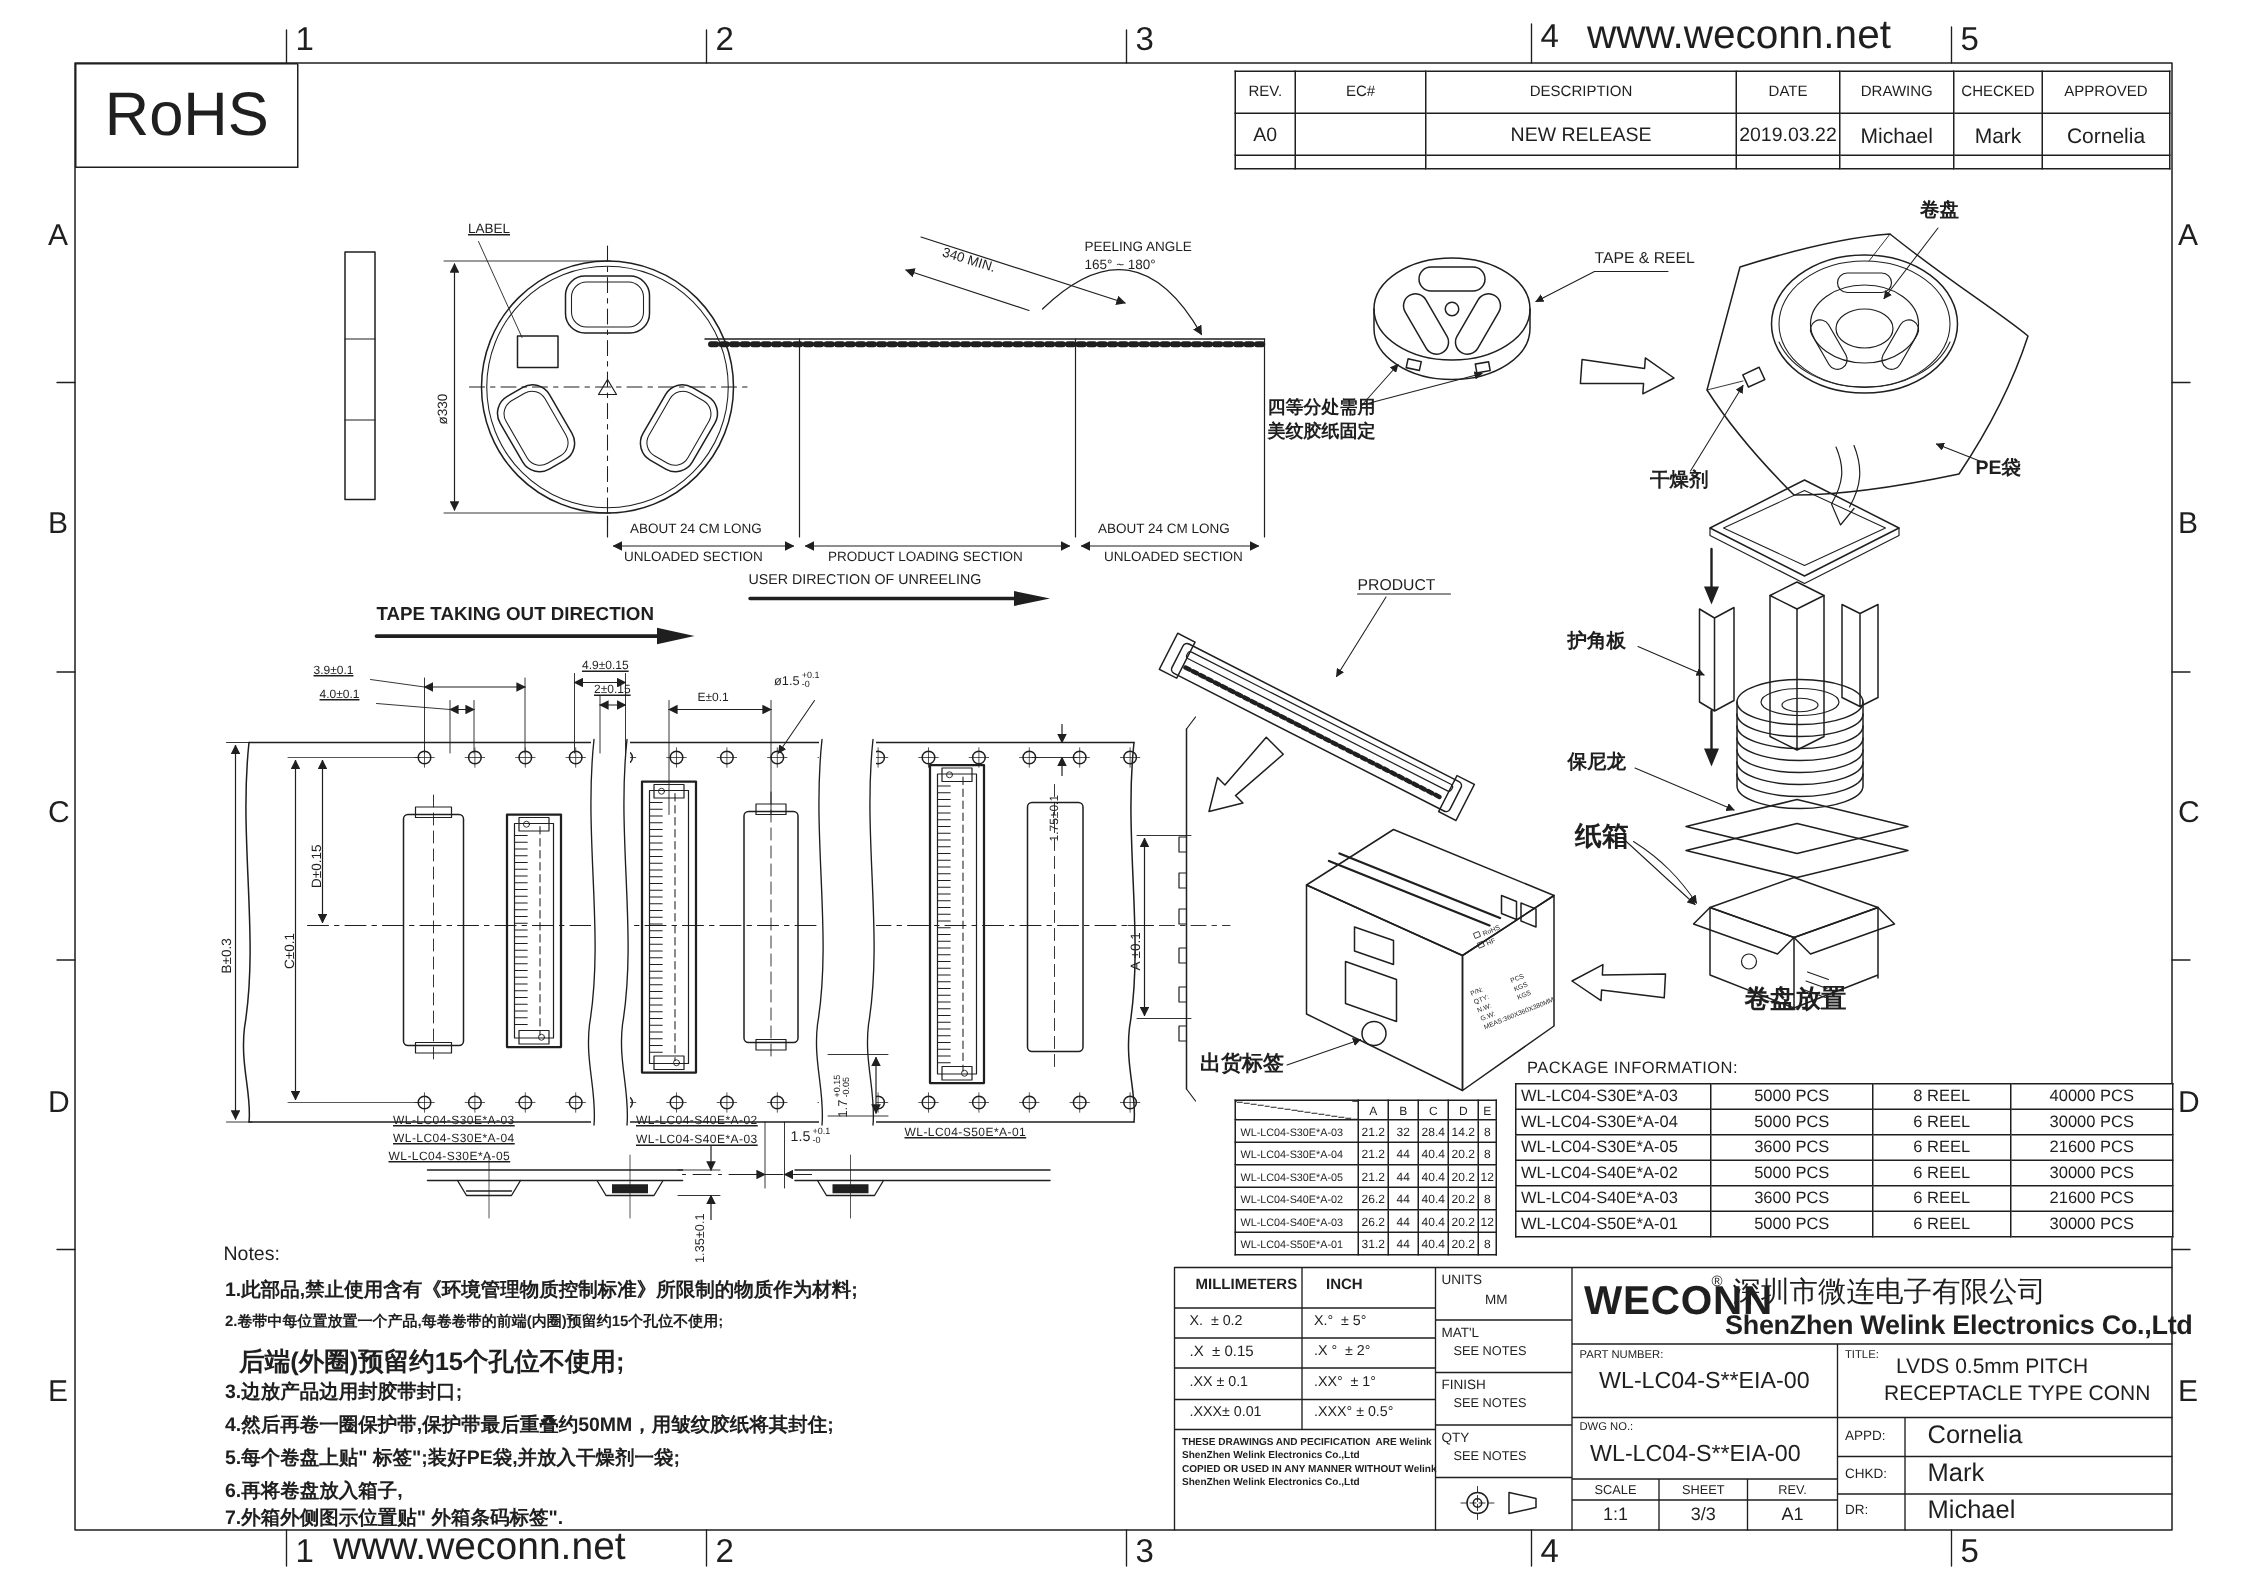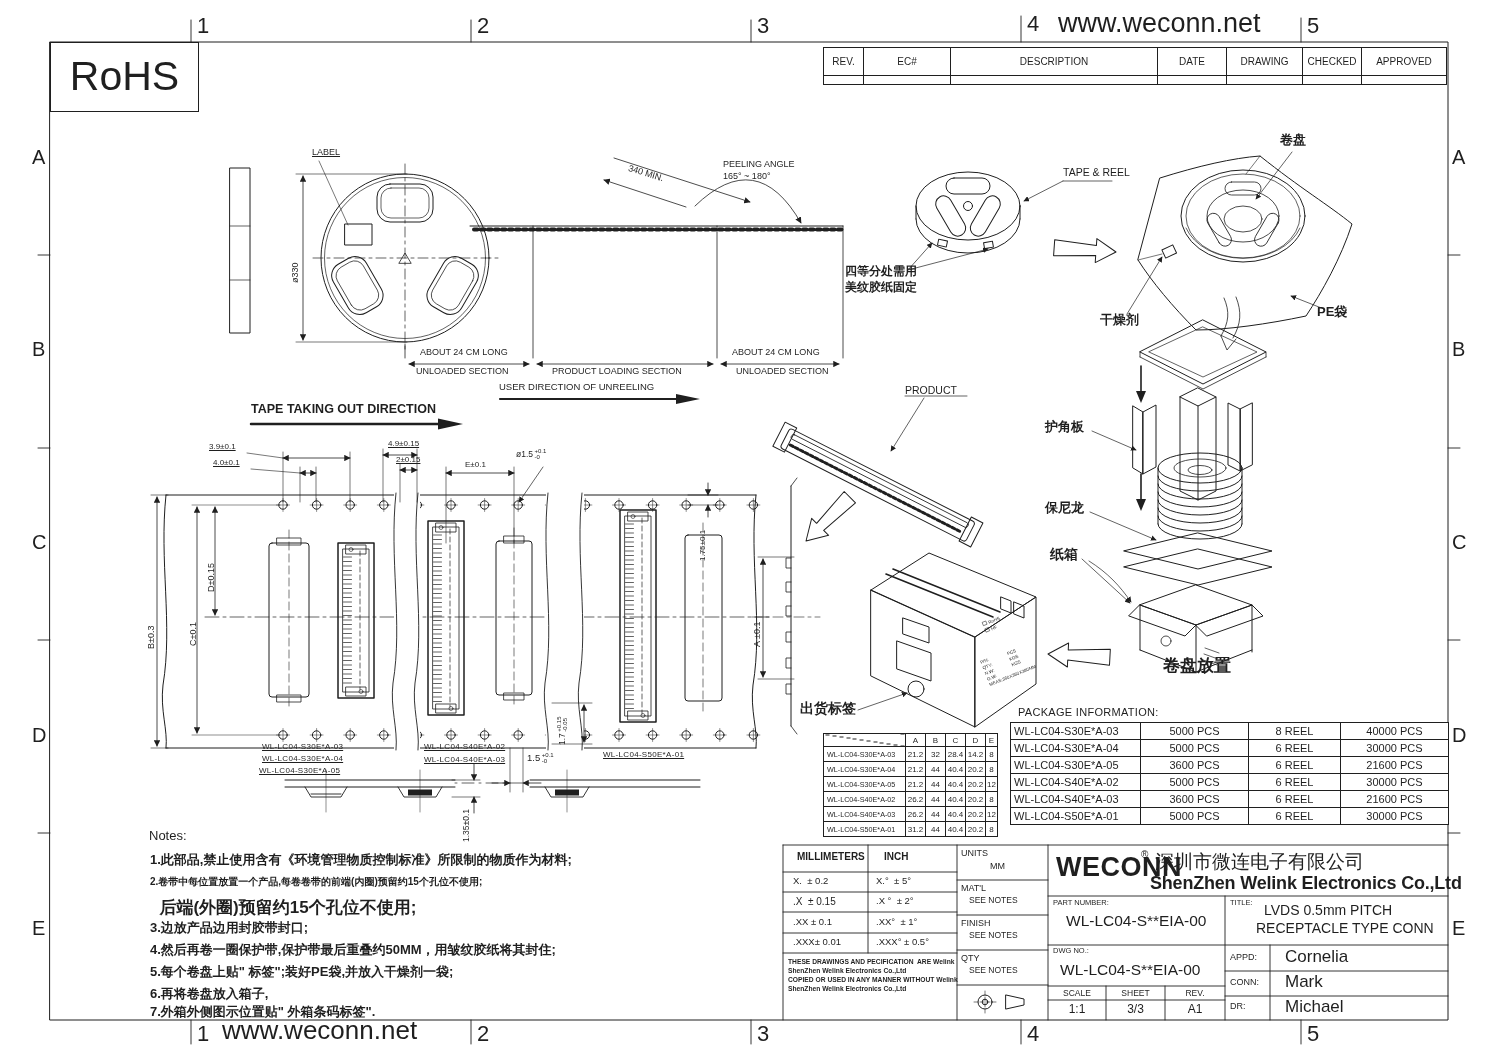--- a/index.html
+++ b/index.html
@@ -529,20 +529,29 @@
 <tbody>
       <tr style="height:28px">
 <td>REV.</td>
         <td>EC#</td>
         <td>DESCRIPTION</td>
         <td>DATE</td>
         <td>DRAWING</td>
         <td>CHECKED</td>
         <td>APPROVED</td>
 </tr>
+<tr style="height:28px;font-size:13px">
+<td>A0</td>
+        <td></td>
+        <td>NEW RELEASE</td>
+        <td>2019.03.22</td>
+        <td style="font-size:14px">Michael</td>
+        <td style="font-size:14px">Mark</td>
+        <td style="font-size:14px">Cornelia</td>
+</tr>
 <tr style="height:9px">
         <td></td>
         <td></td>
         <td></td>
         <td></td>
         <td></td>
         <td></td>
         <td></td>
       </tr>
 </tbody>
@@ -563,21 +572,21 @@
 <div class="lbl" style="left:1063px;top:167px;font-size:10.5px">TAPE &amp; REEL</div>
 <div class="lbl b" style="left:845px;top:265px;font-size:12px">四等分处需用</div>
 <div class="lbl b" style="left:845px;top:281px;font-size:12px">美纹胶纸固定</div>
 <div class="lbl b" style="left:1280px;top:133px;font-size:13px">卷盘</div>
 <div class="lbl b" style="left:1100px;top:313px;font-size:13px">干燥剂</div>
 <div class="lbl b" style="left:1317px;top:305px;font-size:13px">PE袋</div>
 <div class="lbl" style="left:905px;top:385px;font-size:10.5px">PRODUCT</div>
 <div class="lbl b" style="left:800px;top:701px;font-size:14px">出货标签</div>
 <div class="lbl b" style="left:1045px;top:420px;font-size:13px">护角板</div>
 <div class="lbl b" style="left:1045px;top:501px;font-size:13px">保尼龙</div>
-<div class="lbl b" style="left:1050px;top:547px;font-size:14px">纸箱</div>
+<div class="lbl b" style="left:1050px;top:547px;font-size:18px">纸箱</div>
 <div class="lbl b" style="left:1163px;top:656px;font-size:17px">卷盘放置</div>
 
 <div class="lbl b" style="left:251px;top:402px;font-size:12.5px">TAPE TAKING OUT DIRECTION</div>
 <div class="lbl u" style="left:209px;top:443px;font-size:8px">3.9±0.1</div>
 <div class="lbl u" style="left:213px;top:459px;font-size:8px">4.0±0.1</div>
 <div class="lbl u" style="left:388px;top:440px;font-size:8px">4.9±0.15</div>
 <div class="lbl u" style="left:396px;top:456px;font-size:8px">2±0.15</div>
 <div class="lbl" style="left:465px;top:461px;font-size:8px">E±0.1</div>
 <div class="lbl" style="left:516px;top:448px;font-size:8.5px"><span>ø1.5</span><span class="stk"><i>+0.1</i><i>-0</i></span></div>
 <div class="vdim" style="left:699px;top:561px;font-size:8px">1.75±0.1</div>
@@ -756,16 +765,16 @@
 <div class="lbl" style="left:1053px;top:947px;font-size:7.5px">DWG NO.:</div>
 <div class="lbl" style="left:1060px;top:961px;font-size:15.5px">WL-LC04-S**EIA-00</div>
 <div class="lbl c" style="left:1048px;top:989px;width:58px;font-size:8.5px">SCALE</div>
 <div class="lbl c" style="left:1106px;top:989px;width:59px;font-size:8.5px">SHEET</div>
 <div class="lbl c" style="left:1165px;top:989px;width:60px;font-size:8.5px">REV.</div>
 <div class="lbl c" style="left:1048px;top:1003px;width:58px;font-size:12px">1:1</div>
 <div class="lbl c" style="left:1106px;top:1003px;width:59px;font-size:12px">3/3</div>
 <div class="lbl c" style="left:1165px;top:1003px;width:60px;font-size:12px">A1</div>
 <div class="lbl" style="left:1230px;top:952px;font-size:9px">APPD:</div>
 <div class="lbl" style="left:1285px;top:947px;font-size:17px">Cornelia</div>
-<div class="lbl" style="left:1230px;top:977px;font-size:9px">CONN:</div>
+<div class="lbl" style="left:1230px;top:977px;font-size:9px">CHKD:</div>
 <div class="lbl" style="left:1285px;top:972px;font-size:17px">Mark</div>
 <div class="lbl" style="left:1230px;top:1001px;font-size:9px">DR:</div>
 <div class="lbl" style="left:1285px;top:997px;font-size:17px">Michael</div>
 
 </body></html>

